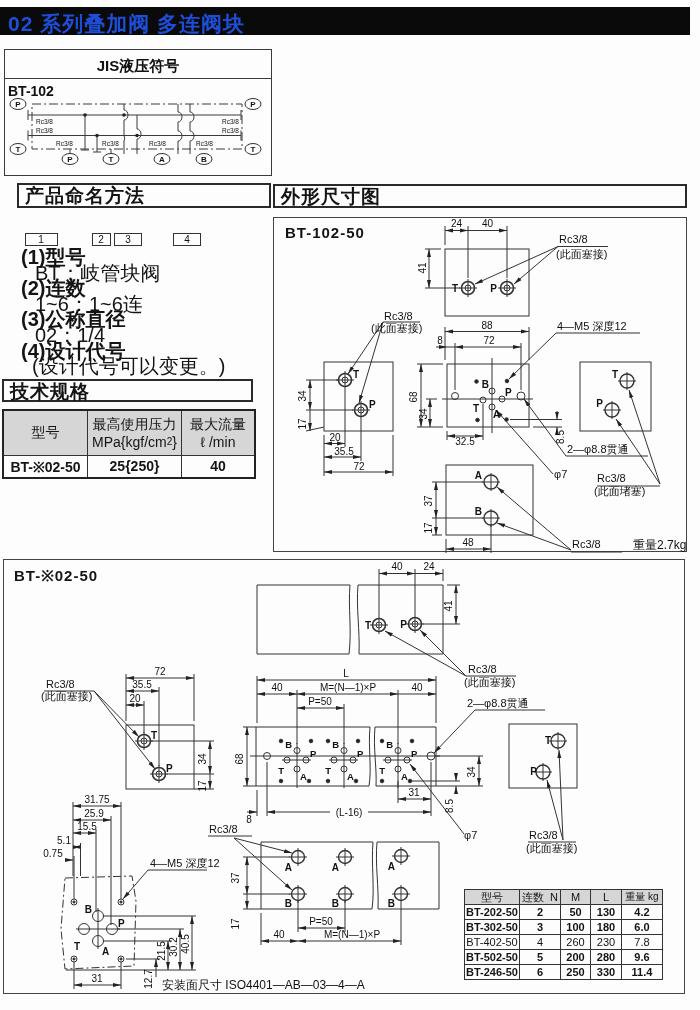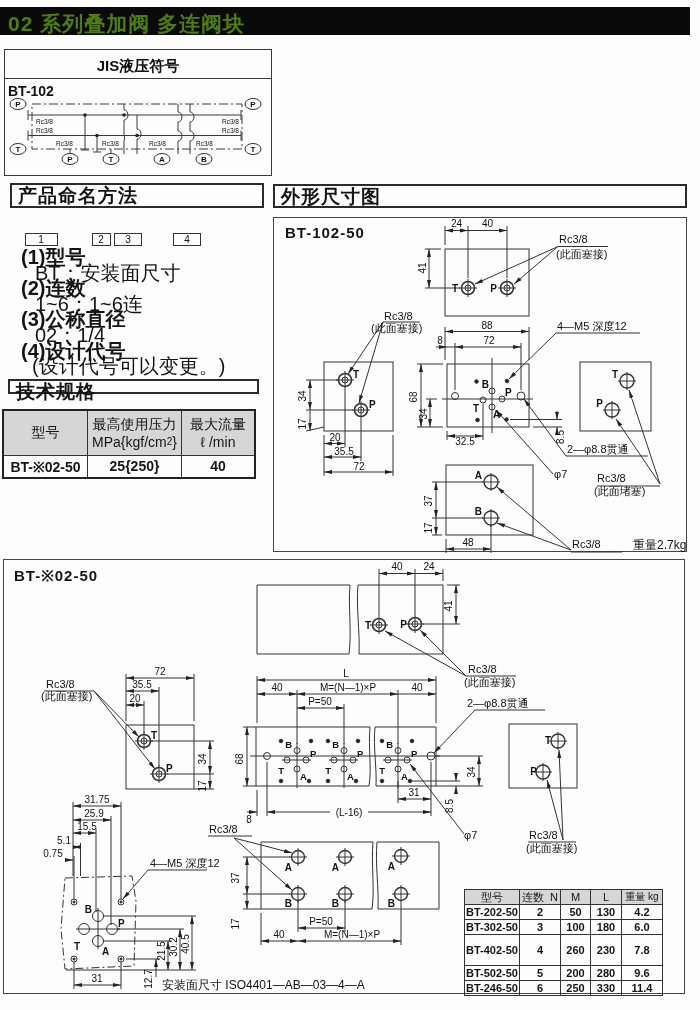--- a/index.html
+++ b/index.html
@@ -6,21 +6,21 @@
 .abs{position:absolute}
 svg{position:absolute;overflow:visible}
 svg text{font-family:"Liberation Sans",sans-serif;fill:#111}
 .secthdr{position:absolute;box-sizing:border-box;border:2px solid #2a2a2a;background:#fdfdfd;font-weight:bold;font-size:19px;line-height:21px;padding:0 0 0 6px;letter-spacing:1px}
 .cbox{position:absolute;box-sizing:border-box;border:1px solid #444;background:#fdfdfd}
 </style></head>
 <body>
 <div id="page">
 
 <div class="abs" style="left:0;top:7px;width:690px;height:28px;background:#0a0a0a"></div>
-<div class="abs" style="left:8px;top:10px;font-size:21px;font-weight:bold;color:#4d7c0f;letter-spacing:1px">02 系列叠加阀  多连阀块</div>
+<div class="abs" style="left:8px;top:10px;font-size:21px;font-weight:bold;color:#1d4ed8;letter-spacing:1px">02 系列叠加阀  多连阀块</div>
 
 <svg class="abs" style="left:0;top:0" width="700" height="185" viewBox="0 0 700 185">
 <defs>
         <marker id="ja" markerWidth="9" markerHeight="6" refX="8" refY="3" orient="auto-start-reverse" markerUnits="userSpaceOnUse">
           <path d="M0,0.6L8,3L0,5.4z" fill="#222"></path>
         </marker>
       </defs>
 <g stroke="#3a3a3a" fill="none">
 <rect x="4.5" y="49.5" width="267" height="126" fill="#fdfdfd"></rect>
 <line x1="4.5" y1="78.5" x2="271.5" y2="78.5"></line>
@@ -77,47 +77,47 @@
         <text x="36" y="133">Rc3/8</text>
 <text x="222" y="124">Rc3/8</text>
         <text x="222" y="133">Rc3/8</text>
 <text x="56" y="146">Rc3/8</text>
         <text x="102" y="146">Rc3/8</text>
 <text x="149" y="146">Rc3/8</text>
         <text x="196" y="146">Rc3/8</text>
 </g>
 </svg>
 
-<div class="secthdr" style="left:10px;top:183px;width:254px;height:25px">产品命名方法</div>
+<div class="secthdr" style="left:17px;top:183px;width:254px;height:25px">产品命名方法</div>
 <svg class="abs" style="left:0;top:0" width="260" height="260" viewBox="0 0 260 260">
 <g fill="none" stroke="#333">
 <rect x="25.5" y="233.5" width="32" height="12"></rect>
 <rect x="92.5" y="233.5" width="18" height="12"></rect>
 <rect x="114.5" y="233.5" width="27" height="12"></rect>
 <rect x="173.5" y="233.5" width="27" height="12"></rect>
 </g>
 <g font-size="10" text-anchor="middle">
 <text x="41" y="243">1</text>
         <text x="101" y="243">2</text>
         <text x="128" y="243">3</text>
         <text x="187" y="243">4</text>
 </g>
 </svg>
 <div class="abs" style="left:21px;top:250px;font-size:20px;line-height:15.6px">
 <div style="font-weight:bold">(1)型号</div>
-<div style="padding-left:14px">BT：安装面尺寸</div>
+<div style="padding-left:14px">BT：岐管块阀</div>
 <div style="font-weight:bold">(2)连数</div>
 <div style="padding-left:14px">1~6：1~6连</div>
 <div style="font-weight:bold">(3)公称直径</div>
 <div style="padding-left:14px">02：1/4</div>
 <div style="font-weight:bold">(4)设计代号</div>
 <div style="padding-left:11px">(设计代号可以变更。)</div>
 </div>
 
-<div class="secthdr" style="left:8px;top:379px;width:251px;height:15px">技术规格</div>
+<div class="secthdr" style="left:2px;top:379px;width:251px;height:23px">技术规格</div>
 <table style="position:absolute;left:2px;top:409px;width:254px;height:68px;border-collapse:collapse;border:2px solid #222;font-size:14px;text-align:center">
 <tbody>
         <tr style="background:#d6d6d6;height:45px">
 <td style="border:1px solid #333;width:81px">型号</td>
 <td style="border:1px solid #333;width:91px">最高使用压力<br>MPa{kgf/cm<span style="font-size:10px;vertical-align:2px">2</span>}</td>
 <td style="border:1px solid #333">最大流量<br>ℓ /min</td>
 </tr>
 <tr style="font-weight:bold">
 <td style="border:1px solid #333">BT-※02-50</td>
 <td style="border:1px solid #333">25{250}</td>
@@ -603,21 +603,21 @@
           <td style="border:1px solid #333">130</td>
           <td style="border:1px solid #333">4.2</td>
         </tr>
 <tr style="font-weight:bold;height:15px">
           <td style="border:1px solid #333">BT-302-50</td>
           <td style="border:1px solid #333">3</td>
           <td style="border:1px solid #333">100</td>
           <td style="border:1px solid #333">180</td>
           <td style="border:1px solid #333">6.0</td>
         </tr>
-<tr style="font-weight:bold;height:31px">
+<tr style="font-weight:normal;height:15px">
           <td style="border:1px solid #333">BT-402-50</td>
           <td style="border:1px solid #333">4</td>
           <td style="border:1px solid #333">260</td>
           <td style="border:1px solid #333">230</td>
           <td style="border:1px solid #333">7.8</td>
         </tr>
 <tr style="font-weight:bold;height:15px">
           <td style="border:1px solid #333">BT-502-50</td>
           <td style="border:1px solid #333">5</td>
           <td style="border:1px solid #333">200</td>

